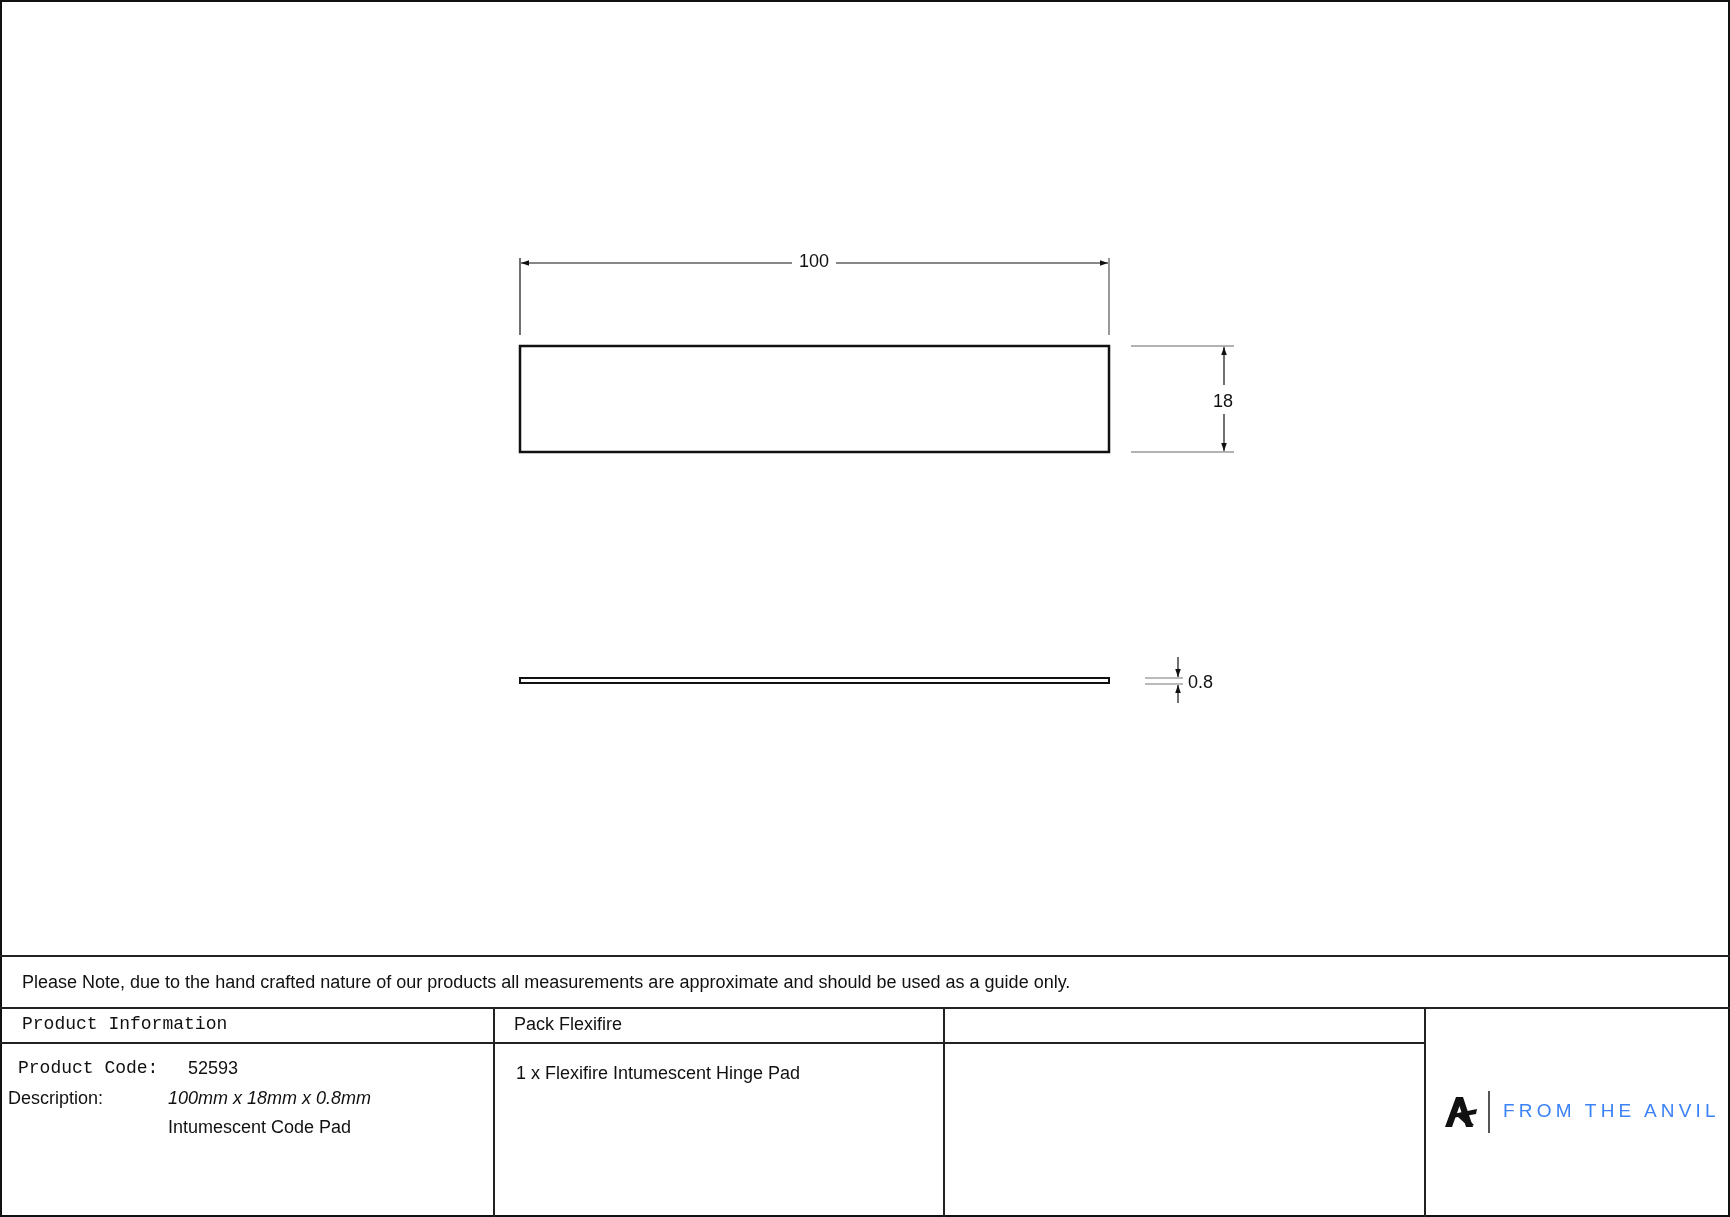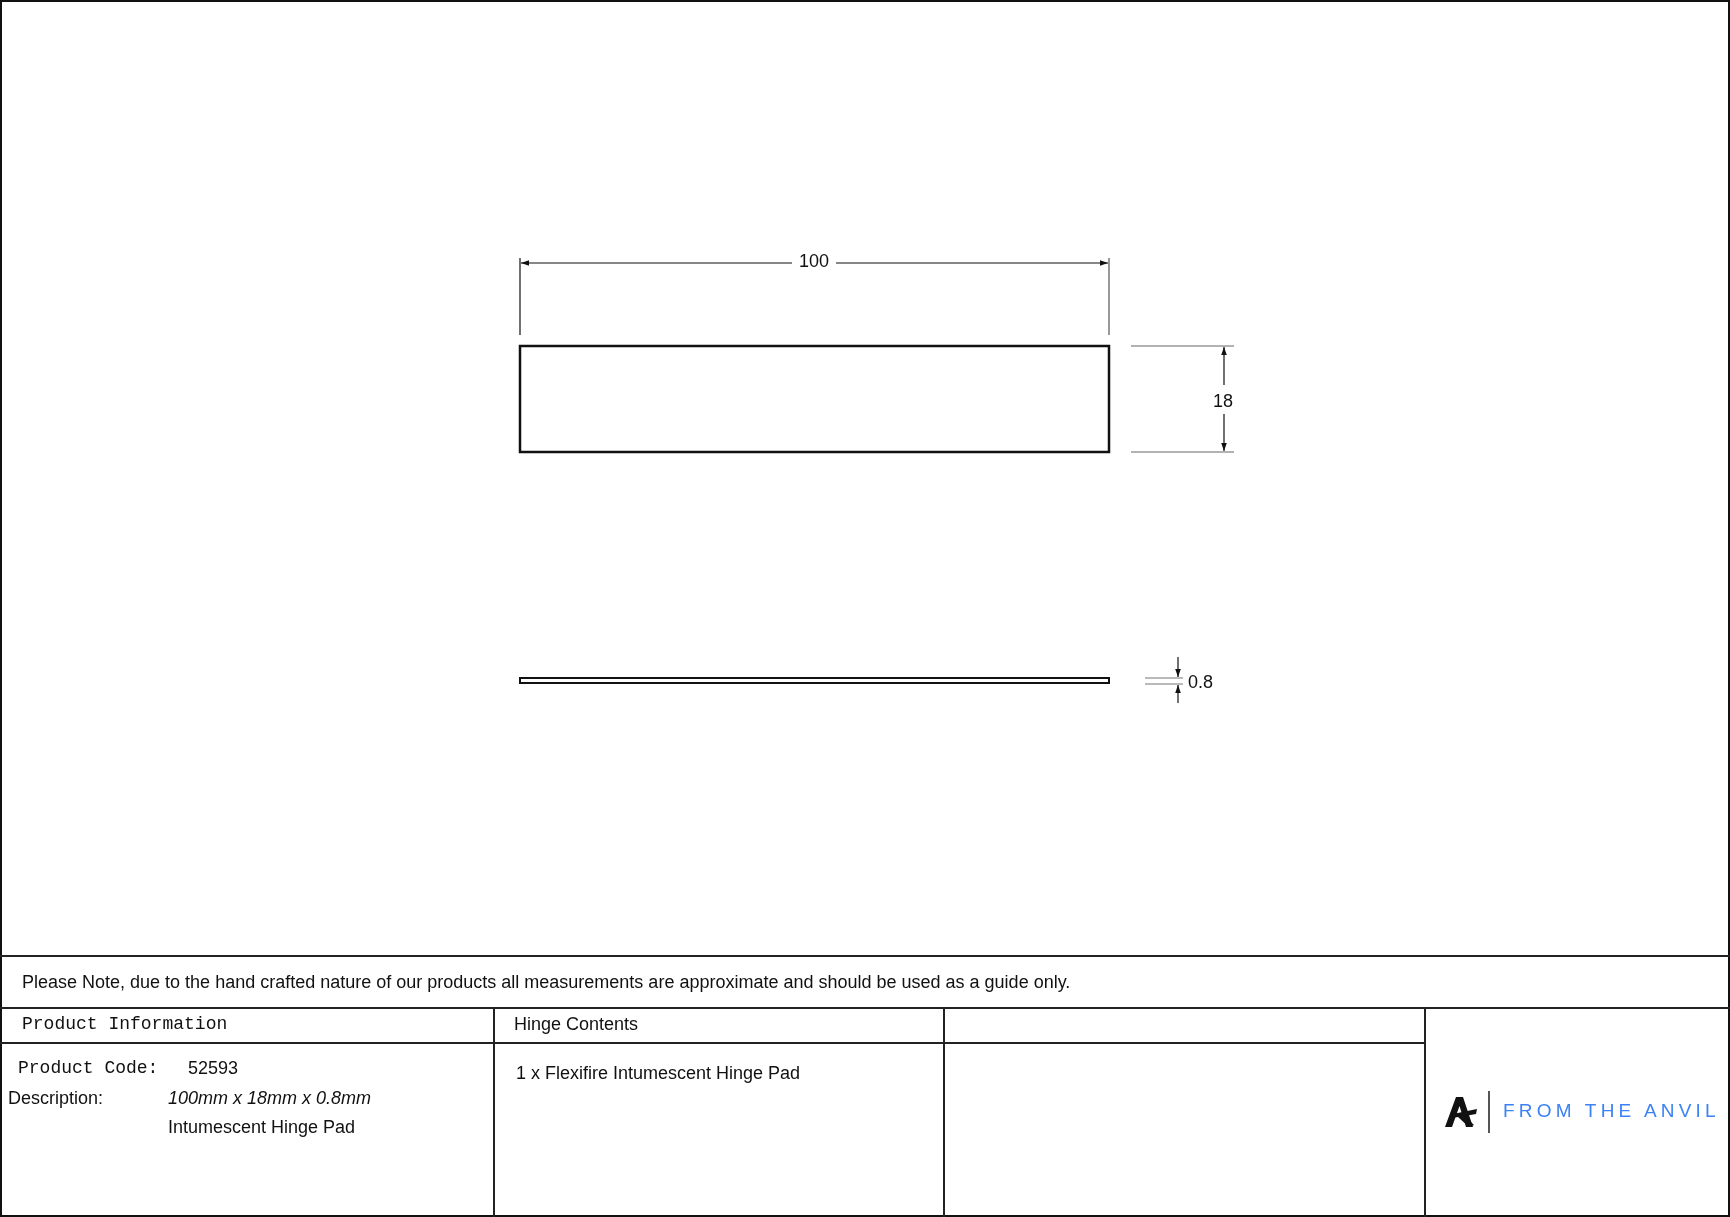--- a/index.html
+++ b/index.html
@@ -66,23 +66,23 @@
 <div class="vline" style="left:943px; top:1007px; height:210px;"></div>
 <div class="vline" style="left:1424px; top:1007px; height:210px;"></div>
 
 <div class="txt" style="left:22px; top:971px;">Please Note, due to the hand crafted nature of our products all measurements are approximate and should be used as a guide only.</div>
 
 <div class="txt" style="left:22px; top:1013px;font-family:Liberation Mono, monospace;">Product Information</div>
 <div class="txt" style="left:18px; top:1057px;font-family:Liberation Mono, monospace;">Product Code:</div>
 <div class="txt" style="left:168px; top:1057px;margin-left:20px;">52593</div>
 <div class="txt" style="left:8px; top:1087px;">Description:</div>
 <div class="txt" style="left:168px; top:1087px;font-style:italic;">100mm x 18mm x 0.8mm</div>
-<div class="txt" style="left:168px; top:1116px;">Intumescent Hinge Pad</div>
+<div class="txt" style="left:168px; top:1116px;">Intumescent Code Pad</div>
 
-<div class="txt" style="left:514px; top:1013px;">Hinge Contents</div>
+<div class="txt" style="left:514px; top:1013px;">Pack Flexifire</div>
 <div class="txt" style="left:516px; top:1062px;">1 x Flexifire Intumescent Hinge Pad</div>
 
 <div class="txt" style="left:960px; top:1013px;"></div>
 
 <div style="position:absolute; left:1440px; top:1088px; width:280px; height:46px;">
   <svg width="36" height="32" viewBox="0 0 36 32" style="position:absolute; left:3px; top:8px;">
     <path d="M13,1 L20,1 L30,31 L23,31 L16.5,10 L9,31 L2,31 Z" fill="#111"></path>
     <path d="M10,18 L34,13 L33,18 L22,20 L31,29 L26,31 L15,21 L9,22 Z" fill="#111"></path>
   </svg>
   <div style="position:absolute; left:48px; top:3px; width:1.5px; height:42px; background:#555;"></div>

